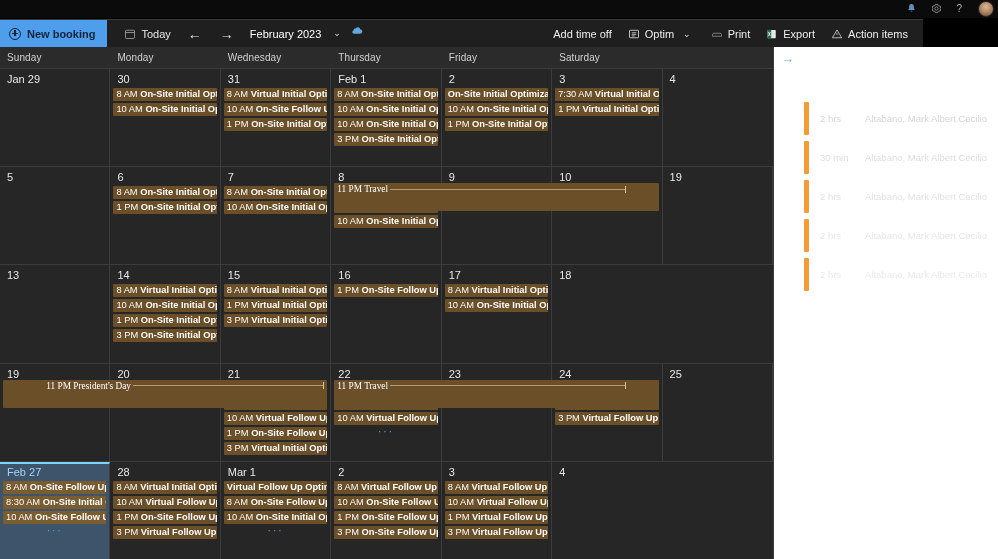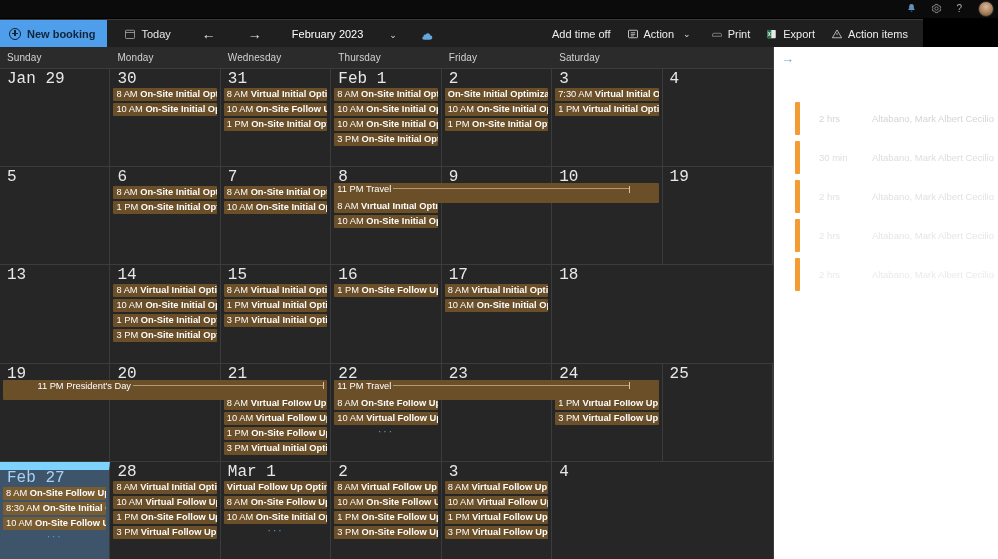--- a/index.html
+++ b/index.html
@@ -40,21 +40,21 @@
   .newbooking .plus {
     width: 12px; height: 12px; border-radius: 50%;
     border: 1.4px solid #11253a; position: relative; flex: 0 0 auto;
   }
   .newbooking .plus::before, .newbooking .plus::after {
     content: ""; position: absolute; background: #11253a;
   }
   .newbooking .plus::before { left: 4.3px; top: 1.7px; width: 1.4px; height: 6px; }
   .newbooking .plus::after  { top: 4.3px; left: 1.7px; height: 1.4px; width: 6px; }
 
-  .tb-group { display: flex; align-items: flex-end; gap: 16px; margin-left: 10px; }
+  .tb-group { display: flex; align-items: flex-start; gap: 2px; margin-left: 10px; }
   .tb-btn {
     display: flex; align-items: center; gap: 5px;
     color: #e6e6e6; font-size: 11px; padding: 4px 7px;
     background: none; border: none; cursor: pointer; white-space: nowrap;
   }
   .arrow-btn { font-size: 14px; color: #e6e6e6; padding: 2px 8px; }
   .monthlabel { color: #ffffff; font-size: 11px; padding: 4px 6px; }
   .chev { color: #dcdcdc; font-size: 9px; padding: 4px 4px; }
   .cloud { color: #63a7dd; font-size: 11px; padding: 0 4px; }
   .tb-right { margin-left: auto; display: flex; align-items: center; gap: 2px; padding-right: 8px; }
@@ -83,48 +83,49 @@
   .week {
     flex: 1 1 0; display: grid; grid-template-columns: repeat(7, 1fr);
     border-bottom: 1px solid #3c3c3c; position: relative;
   }
   .week:last-child { border-bottom: none; }
   .day {
     border-right: 1px solid #3c3c3c; padding: 4px 3px 0 3px;
     position: relative; overflow: hidden; min-width: 0;
   }
   .day:last-child { border-right: none; }
-  .day.selected { background: #3d546b; border-top: 8px solid #7dd3fc; padding-top: 2px; }
+  .day.selected { background: #3d546b; border-top: 2px solid #7dd3fc; padding-top: 2px; }
   .daynum {
-    color: #e8e8e8; font-size: 16px; padding: 0 0 3px 4px;
-    font-weight: 400; line-height: 12px; font-family: Liberation Mono, monospace;
+    color: #e8e8e8; font-size: 11px; padding: 0 0 3px 4px;
+    font-weight: 400; line-height: 12px;
   }
   .day.selected .daynum { color: #a7d2f5; }
 
   .chip {
     background: #6b4f28; color: #fdfdfd; font-size: 9.3px;
     height: 13px; line-height: 13px; margin-bottom: 2px;
     padding: 0 3px; white-space: nowrap; overflow: hidden;
     border-radius: 1px; cursor: pointer;
   }
   .chip .t { font-weight: 400; }
   .chip .n { font-weight: 700; }
   .day.selected .chip { background: #7a5c31; }
 
   .more {
     color: #5ca3e0; font-size: 10px; text-align: center;
     letter-spacing: 2px; line-height: 10px; cursor: pointer; margin-top: 1px;
   }
 
   
   .span {
-    position: absolute; height: 20px; background: #6b4f28;
+    position: absolute; height: 28px; background: #6b4f28;
     color: #fff; font-size: 9.3px; line-height: 12px; padding: 0 3px;
     white-space: nowrap; overflow: hidden; cursor: pointer;
     border-radius: 1px;
+    font-family: Liberation Serif, serif;
   }
   .span .rule {
     display: inline-block; height: 1px; background: #b59a6f;
     vertical-align: middle; margin: 0 0 2px 2px;
   }
   .span .endcap {
     display: inline-block; width: 1px; height: 7px; background: #d8c2a0;
     vertical-align: middle; margin-bottom: 1px;
   }
 
@@ -133,21 +134,21 @@
     position: absolute; top: 47px; left: 774px; width: 224px; height: 512px;
     background: #ffffff; overflow: hidden;
   }
   .rp-expand {
     color: #6ba6e0; font-size: 13px; padding: 5px 0 0 7px; cursor: pointer;
     display: inline-block; line-height: 13px;
   }
   .rp-list { padding-top: 32px; }
   .rp-item {
     display: flex; align-items: center; height: 39px;
-    padding-left: 21px; gap: 8px;
+    padding-left: 21px; gap: 0; margin-left: 9px;
   }
   .rp-bar {
     width: 5px; height: 33px; background: #f59b34; border-radius: 1px;
     flex: 0 0 auto;
   }
   .rp-dur {
     width: 56px; font-size: 9.5px; padding-left: 11px; flex: 0 0 auto;
   }
   .rp-name { font-size: 9.5px; }
   .fade1 .rp-dur, .fade1 .rp-name { color: #d5d5d5; }
@@ -214,21 +215,21 @@
       <button class="tb-btn">
         <span>Add time off</span>
       </button>
       <button class="tb-btn">
         <span class="ico">
           <svg viewBox="0 0 16 16">
               <rect x="2" y="3" width="12" height="10" rx="1" fill="none" stroke="#d0d0d0" stroke-width="1.2"></rect>
               <path d="M5 6.3h6M5 8.5h6M5 10.6h4" stroke="#d0d0d0" stroke-width="1.1"></path>
             </svg>
         </span>
-        <span>Action</span>
+        <span>Optim</span>
         <span class="chev">⌄</span>
       </button>
       <button class="tb-btn dim">
         <span class="ico">
           <svg viewBox="0 0 16 16">
               <path d="M4 7h8a2 2 0 0 1 2 2v2H2V9a2 2 0 0 1 2-2z" fill="none" stroke="#8d8d8d" stroke-width="1.1"></path>
             </svg>
         </span>
         <span>Print</span>
       </button>

